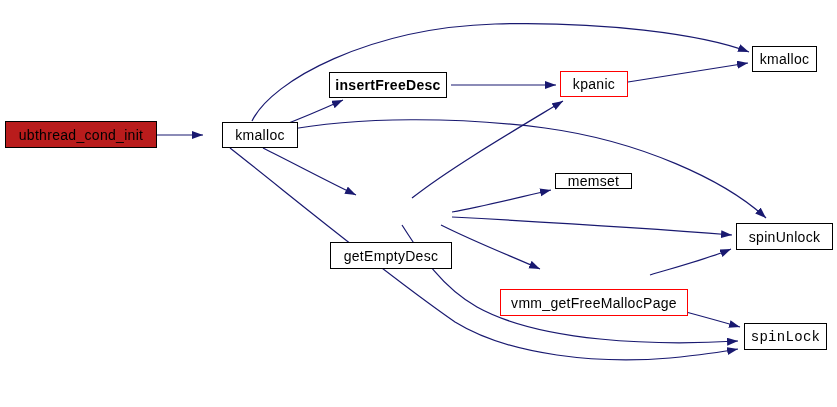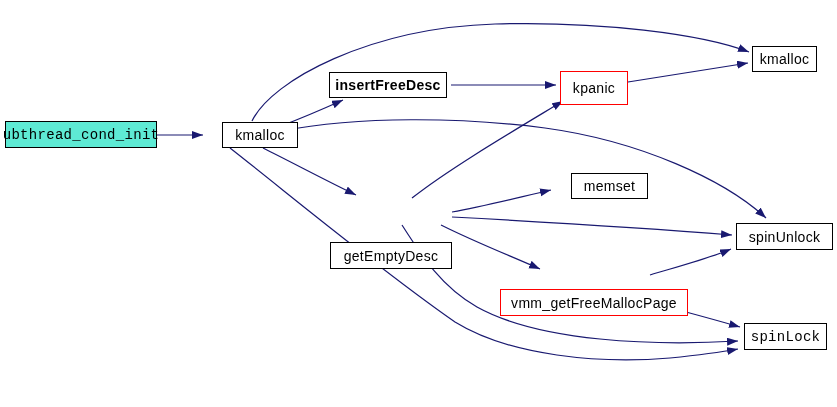--- a/index.html
+++ b/index.html
@@ -18,23 +18,22 @@
     display:flex;align-items:center;justify-content:center;
     background:#ffffff;
     border:1px solid #000000;
     color:#000000;
     font-size:14px;
     letter-spacing:0.3px;
     white-space:nowrap;
     cursor:pointer;
   }
   .node.root{
-    background:#5eead4;
+    background:#b91c1c;
     cursor:default;
-    font-family:Liberation Mono, monospace;
   }
   .node.highlight{
     border:1px solid #ff0000;
   }
 </style>
 </head>
 <body>
 
 <div id="graph">
 
@@ -61,27 +60,27 @@
     <path class="edge" marker-end="url(#arrow)" d="M650,275 C680,266 710,258 731,249"></path>
     <path class="edge" marker-end="url(#arrow)" d="M647,302 C680,310 712,319 740,327"></path>
   </svg>
 
   <div class="node root" style="left:5px;top:121px;width:152px;height:27px;">ubthread_cond_init</div>
 
   <div class="node" style="left:222px;top:122px;width:76px;height:26px;">kmalloc</div>
 
   <div class="node" style="left:329px;top:72px;width:118px;height:26px;font-weight:bold;">insertFreeDesc</div>
 
-  <div class="node highlight" style="left:560px;top:71px;width:68px;height:34px;">kpanic</div>
+  <div class="node highlight" style="left:560px;top:71px;width:68px;height:26px;">kpanic</div>
 
   <div class="node" style="left:752px;top:46px;width:65px;height:26px;">kmalloc</div>
 
   <div class="node" style="left:330px;top:198px;width:122px;height:27px;margin-top:44px;">getEmptyDesc</div>
 
-  <div class="node" style="left:555px;top:173px;width:77px;height:26px;margin-left:16px;">memset</div>
+  <div class="node" style="left:555px;top:173px;width:77px;height:16px;">memset</div>
 
   <div class="node" style="left:736px;top:223px;width:97px;height:27px;">spinUnlock</div>
 
   <div class="node highlight" style="left:500px;top:275px;width:188px;height:27px;margin-top:14px;">vmm_getFreeMallocPage</div>
 
   <div class="node" style="left:744px;top:323px;width:83px;height:27px;font-family:Liberation Mono, monospace;">spinLock</div>
 
 </div>
 
 </body></html>

